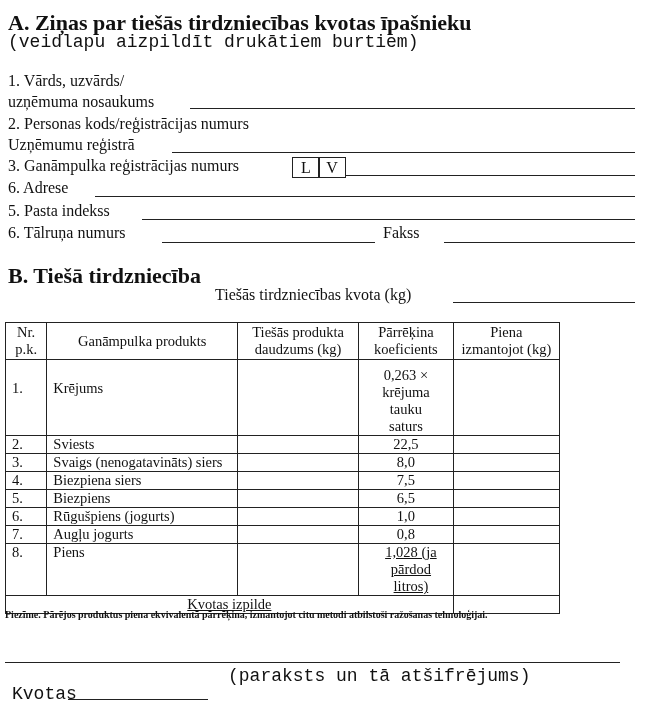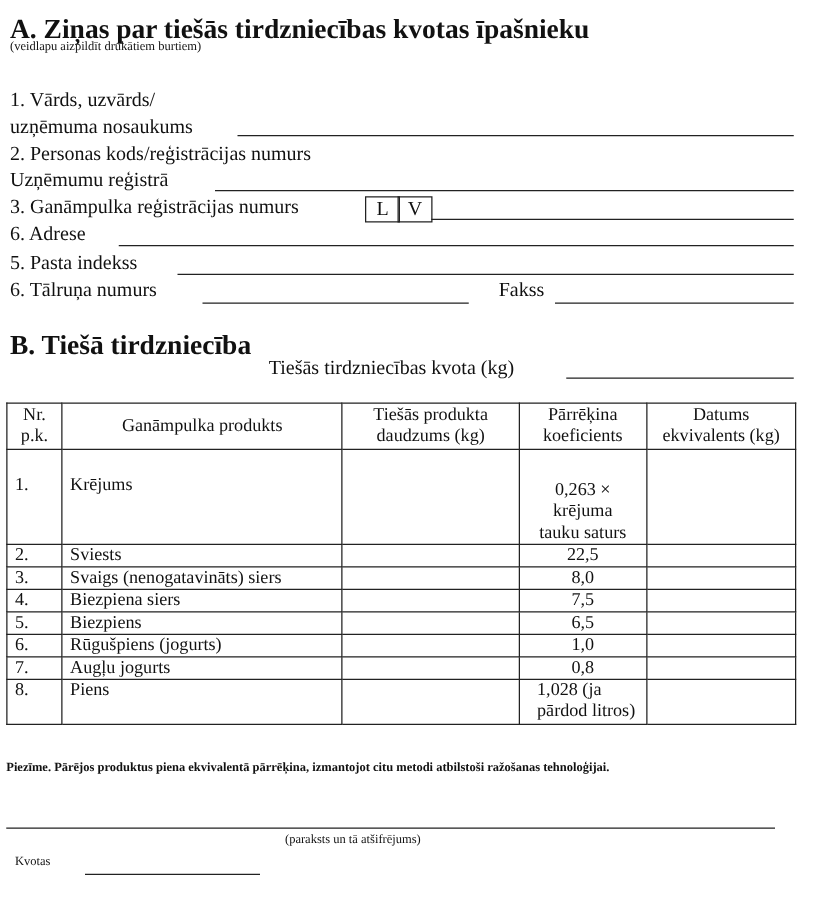--- a/index.html
+++ b/index.html
@@ -1,27 +1,27 @@
 <!DOCTYPE html>
 <html><head>
 <meta charset="utf-8">
 <style>
   html, body { margin:0; padding:0; background:#fff; }
   body { width:650px; height:718px; position:relative; overflow:hidden;
          font-family:"Liberation Serif", serif; color:#111; font-size:16px; }
   .abs { position:absolute; white-space:nowrap; }
   .h { font-weight:bold; font-size:22px; }
-  .sub { font-size:10px; }
+  .sub { font-size:18px;font-family:Liberation Mono, monospace; }
   .line { position:absolute; border-bottom:1px solid #222; height:0; }
   .lv { position:absolute; border:1px solid #222; height:19px; top:157px; font-size:16px; text-align:center; line-height:19px; }
-  table { position:absolute; left:5px; top:322px; width:632px; border-collapse:collapse; font-size:14.5px; }
+  table { position:absolute; left:5px; top:322px; width:555px; border-collapse:collapse; font-size:14.5px; }
   td, th { border:1px solid #222; padding:0 6px; font-weight:normal; vertical-align:top; line-height:17px; }
   th { text-align:center; vertical-align:middle; height:36px; }
   td.c { text-align:center; }
-  td.r { text-align:left; }
+  td.r { text-align:center;text-decoration:underline; }
   .note { position:absolute; left:5px; top:606px; width:630px; font-size:10px; line-height:17px; text-align:justify;font-weight:bold; }
 </style>
 </head>
 <body>
 
 <div class="abs h" style="left:8px;top:10px;">A. Ziņas par tiešās tirdzniecības kvotas īpašnieku</div>
 <div class="abs sub" style="left:8px;top:32px;">(veidlapu aizpildīt drukātiem burtiem)</div>
 
 <div class="abs" style="left:8px;top:72px;">1. Vārds, uzvārds/</div>
 <div class="abs" style="left:8px;top:93px;">uzņēmuma nosaukums</div>
@@ -37,42 +37,42 @@
 <div class="line" style="left:345px;width:290px;top:175px;"></div>
 
 <div class="abs" style="left:8px;top:179px;">6. Adrese</div>
 <div class="line" style="left:95px;width:540px;top:196px;"></div>
 
 <div class="abs" style="left:8px;top:202px;">5. Pasta indekss</div>
 <div class="line" style="left:142px;width:493px;top:219px;"></div>
 
 <div class="abs" style="left:8px;top:224px;">6. Tālruņa numurs</div>
 <div class="line" style="left:162px;width:213px;top:242px;"></div>
-<div class="abs" style="left:399px;top:224px;">Fakss</div>
+<div class="abs" style="left:383px;top:224px;">Fakss</div>
 <div class="line" style="left:444px;width:191px;top:242px;"></div>
 
 <div class="abs h" style="left:8px;top:263px;">B. Tiešā tirdzniecība</div>
 <div class="abs" style="left:215px;top:286px;">Tiešās tirdzniecības kvota (kg)</div>
 <div class="line" style="left:453px;width:182px;top:302px;"></div>
 
 <table>
   <colgroup>
     <col style="width:44px">
       <col style="width:224px">
       <col style="width:141px">
       <col style="width:102px">
       <col style="width:119px">
   </colgroup>
   <tbody>
       <tr>
     <th>Nr. p.k.</th>
     <th>Ganāmpulka produkts</th>
     <th>Tiešās produkta daudzums (kg)</th>
     <th>Pārrēķina koeficients</th>
-    <th>Datums ekvivalents (kg)</th>
+    <th>Piena izmantojot (kg)</th>
   </tr>
   <tr style="height:76px;">
     <td style="padding-top:20px;">1.</td>
     <td style="padding-top:20px;">Krējums</td>
     <td></td>
     <td class="c" style="vertical-align:bottom;padding:0 14px;">0,263 × krējuma tauku saturs</td>
     <td></td>
   </tr>
   <tr style="height:18px;">
     <td>2.</td>
@@ -116,20 +116,24 @@
     <td class="c">0,8</td>
     <td></td>
   </tr>
   <tr style="height:36px;">
     <td>8.</td>
     <td>Piens</td>
     <td></td>
     <td class="r" style="white-space:normal;padding:0 4px 0 14px;">1,028 (ja pārdod litros)</td>
     <td></td>
   </tr>
+  <tr style="height:17px;">
+    <td colspan="4" class="r" style="padding-right:6px;">Kvotas izpilde</td>
+    <td></td>
+  </tr>
 </tbody>
   </table>
 
 <div class="note">Piezīme. Pārējos produktus piena ekvivalentā pārrēķina, izmantojot citu metodi atbilstoši ražošanas tehnoloģijai.</div>
 
 <div class="line" style="left:5px;width:615px;top:662px;"></div>
 <div class="abs sub" style="left:228px;top:666px;text-align:right;">(paraksts un tā atšifrējums)</div>
 <div class="abs sub" style="left:12px;top:684px;">Kvotas</div>
 <div class="line" style="left:68px;width:140px;top:699px;"></div>
 

